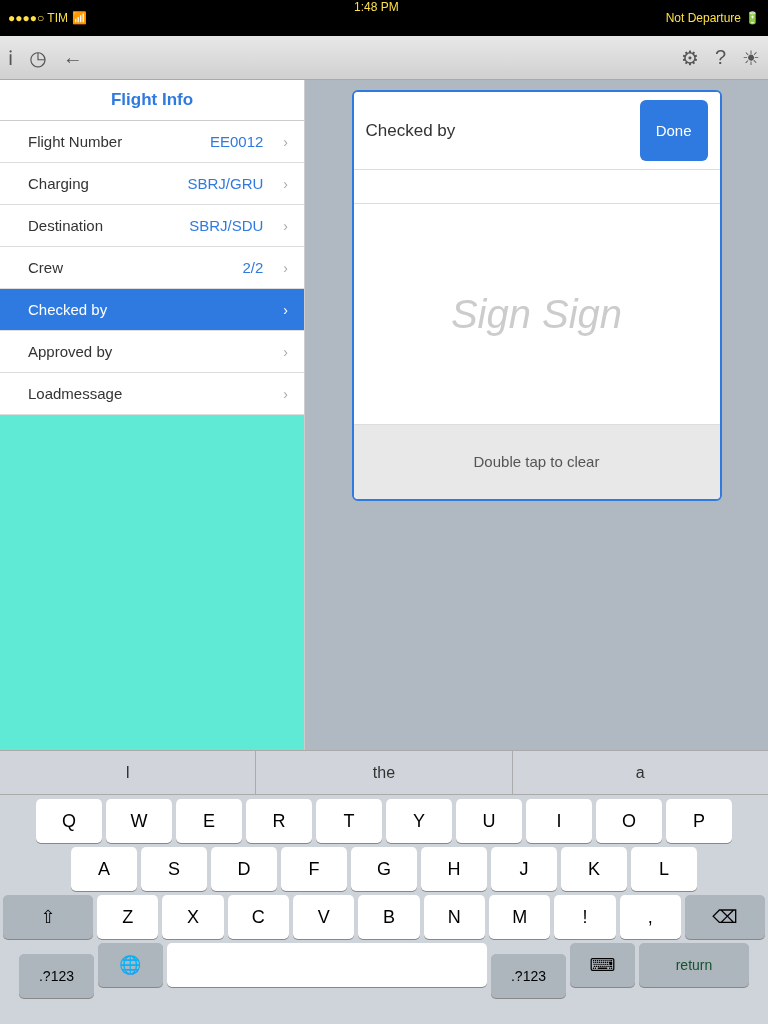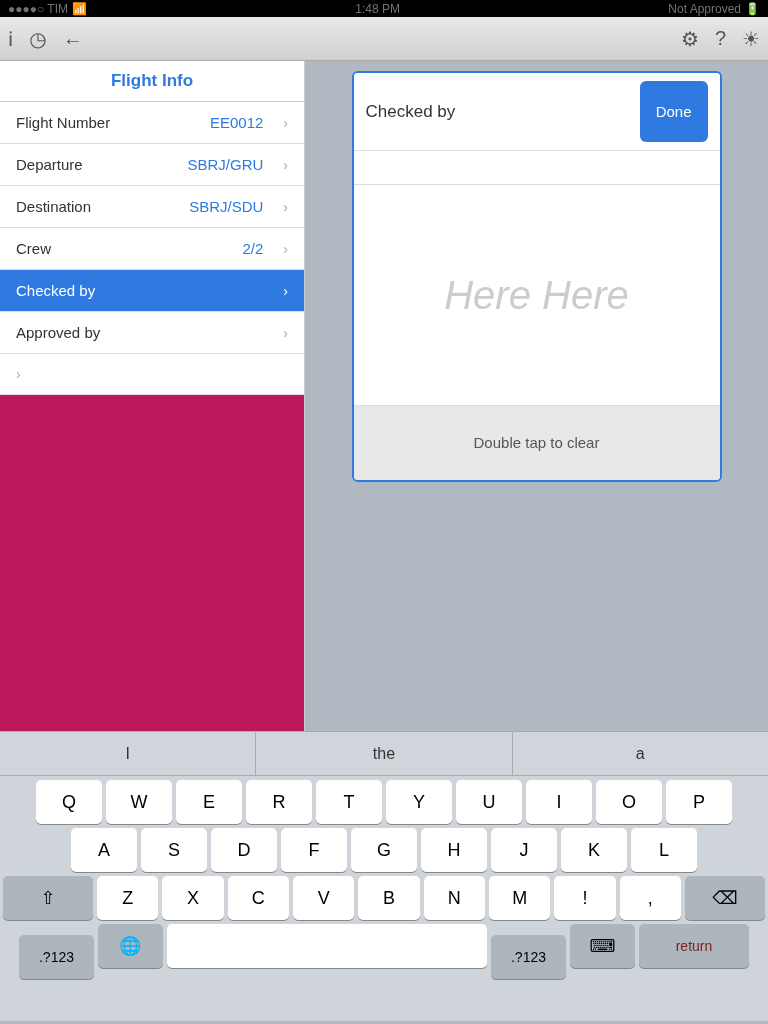--- a/index.html
+++ b/index.html
@@ -6,27 +6,26 @@
     body {
       width: 768px;
       height: 1024px;
       font-family: -apple-system, 'Helvetica Neue', Arial, sans-serif;
       background: #b0b8c1;
       overflow: hidden;
     }
 
     
     #status-bar {
-      height: 17px;
+      height: 36px;
       background: #000;
       display: flex;
-      align-items: center;
       justify-content: space-between;
       padding: 0 8px;
-      color: #737373;
+      color: #fde047;
       font-size: 12px;
     }
     .status-left { display: flex; align-items: center; gap: 4px; }
     .status-right { display: flex; align-items: center; gap: 4px; }
 
     
     #nav-bar {
       height: 44px;
       background: linear-gradient(to bottom, #e8e8e8, #d0d0d0);
       border-bottom: 1px solid #aaa;
@@ -53,21 +52,21 @@
     
     #main-content {
       display: flex;
       height: calc(1024px - 20px - 44px - 290px);
       background: #b0b8c1;
     }
 
     
     #left-panel {
       width: 305px;
-      background: #be185d;
+      background: #5eead4;
       border-right: 1px solid #ccc;
       flex-shrink: 0;
     }
 
     .panel-header {
       background: #fff;
       padding: 10px 16px;
       border-bottom: 1px solid #ccc;
       text-align: center;
     }
@@ -85,20 +84,21 @@
       background: #fff;
       cursor: pointer;
     }
     .list-item.active {
       background: #2e7ae0;
     }
     .list-item-label {
       font-size: 15px;
       color: #333;
       flex: 1;
+      margin-left: 12px;
     }
     .list-item.active .list-item-label {
       color: #fff;
     }
     .list-item-value {
       font-size: 15px;
       color: #2e7ae0;
       margin-right: 20px;
     }
     .list-item-chevron {
@@ -235,21 +235,21 @@
       box-shadow: 0 1px 0 #888;
       cursor: pointer;
       display: flex;
       align-items: center;
       justify-content: center;
       flex: 1;
       max-width: 66px;
     }
     .kb-key.return-key {
       background: #adb5bd;
-      color: #7f1d1d;
+      color: #14532d;
       font-size: 14px;
       flex: 2.2;
       max-width: 110px;
     }
     .kb-key.backspace-key {
       background: #adb5bd;
       flex: 1.5;
       max-width: 80px;
     }
     .kb-key.spacebar {
@@ -282,21 +282,21 @@
 </head>
 <body>
 
 <div id="status-bar">
   <div class="status-left">
     <span>●●●●○ TIM</span>
     <span>📶</span>
   </div>
   <div>1:48 PM</div>
   <div class="status-right">
-    <span>Not Approved</span>
+    <span>Not Departure</span>
     <span>🔋</span>
   </div>
 </div>
 
 <div id="nav-bar">
   <div class="nav-icons-left">
     <span class="nav-icon">ℹ</span>
     <span class="nav-icon">◷</span>
     <span class="nav-icon">←</span>
   </div>
@@ -314,21 +314,21 @@
       <span class="panel-header-text">Flight Info</span>
     </div>
 
     <div id="list-items-container">
         <div class="list-item">
       <span class="list-item-label">Flight Number</span>
       <span class="list-item-value">EE0012</span>
       <span class="list-item-chevron">›</span>
     </div>
         <div class="list-item">
-      <span class="list-item-label">Departure</span>
+      <span class="list-item-label">Charging</span>
       <span class="list-item-value">SBRJ/GRU</span>
       <span class="list-item-chevron">›</span>
     </div>
         <div class="list-item">
       <span class="list-item-label">Destination</span>
       <span class="list-item-value">SBRJ/SDU</span>
       <span class="list-item-chevron">›</span>
     </div>
         <div class="list-item">
       <span class="list-item-label">Crew</span>
@@ -339,36 +339,37 @@
       <span class="list-item-label">Checked by</span>
 
       <span class="list-item-chevron">›</span>
     </div>
         <div class="list-item">
       <span class="list-item-label">Approved by</span>
 
       <span class="list-item-chevron">›</span>
     </div>
         <div class="list-item">
+      <span class="list-item-label">Loadmessage</span>
 
       <span class="list-item-chevron">›</span>
     </div>
       </div>
   </div>
 
   <div id="right-area">
 
     <div id="signature-panel">
       <div class="sig-header">
         <span class="sig-title">Checked by</span>
         <button class="sig-done-btn">Done</button>
       </div>
       <input class="sig-name-input" type="text" value="" style="">
       <div class="sig-canvas">
-        <span class="sig-placeholder">Here Here</span>
+        <span class="sig-placeholder">Sign Sign</span>
       </div>
       <div class="sig-footer">
         <span class="sig-footer-text">Double tap to clear</span>
       </div>
     </div>
   </div>
 
 </div>
 
 <div id="keyboard-area">

